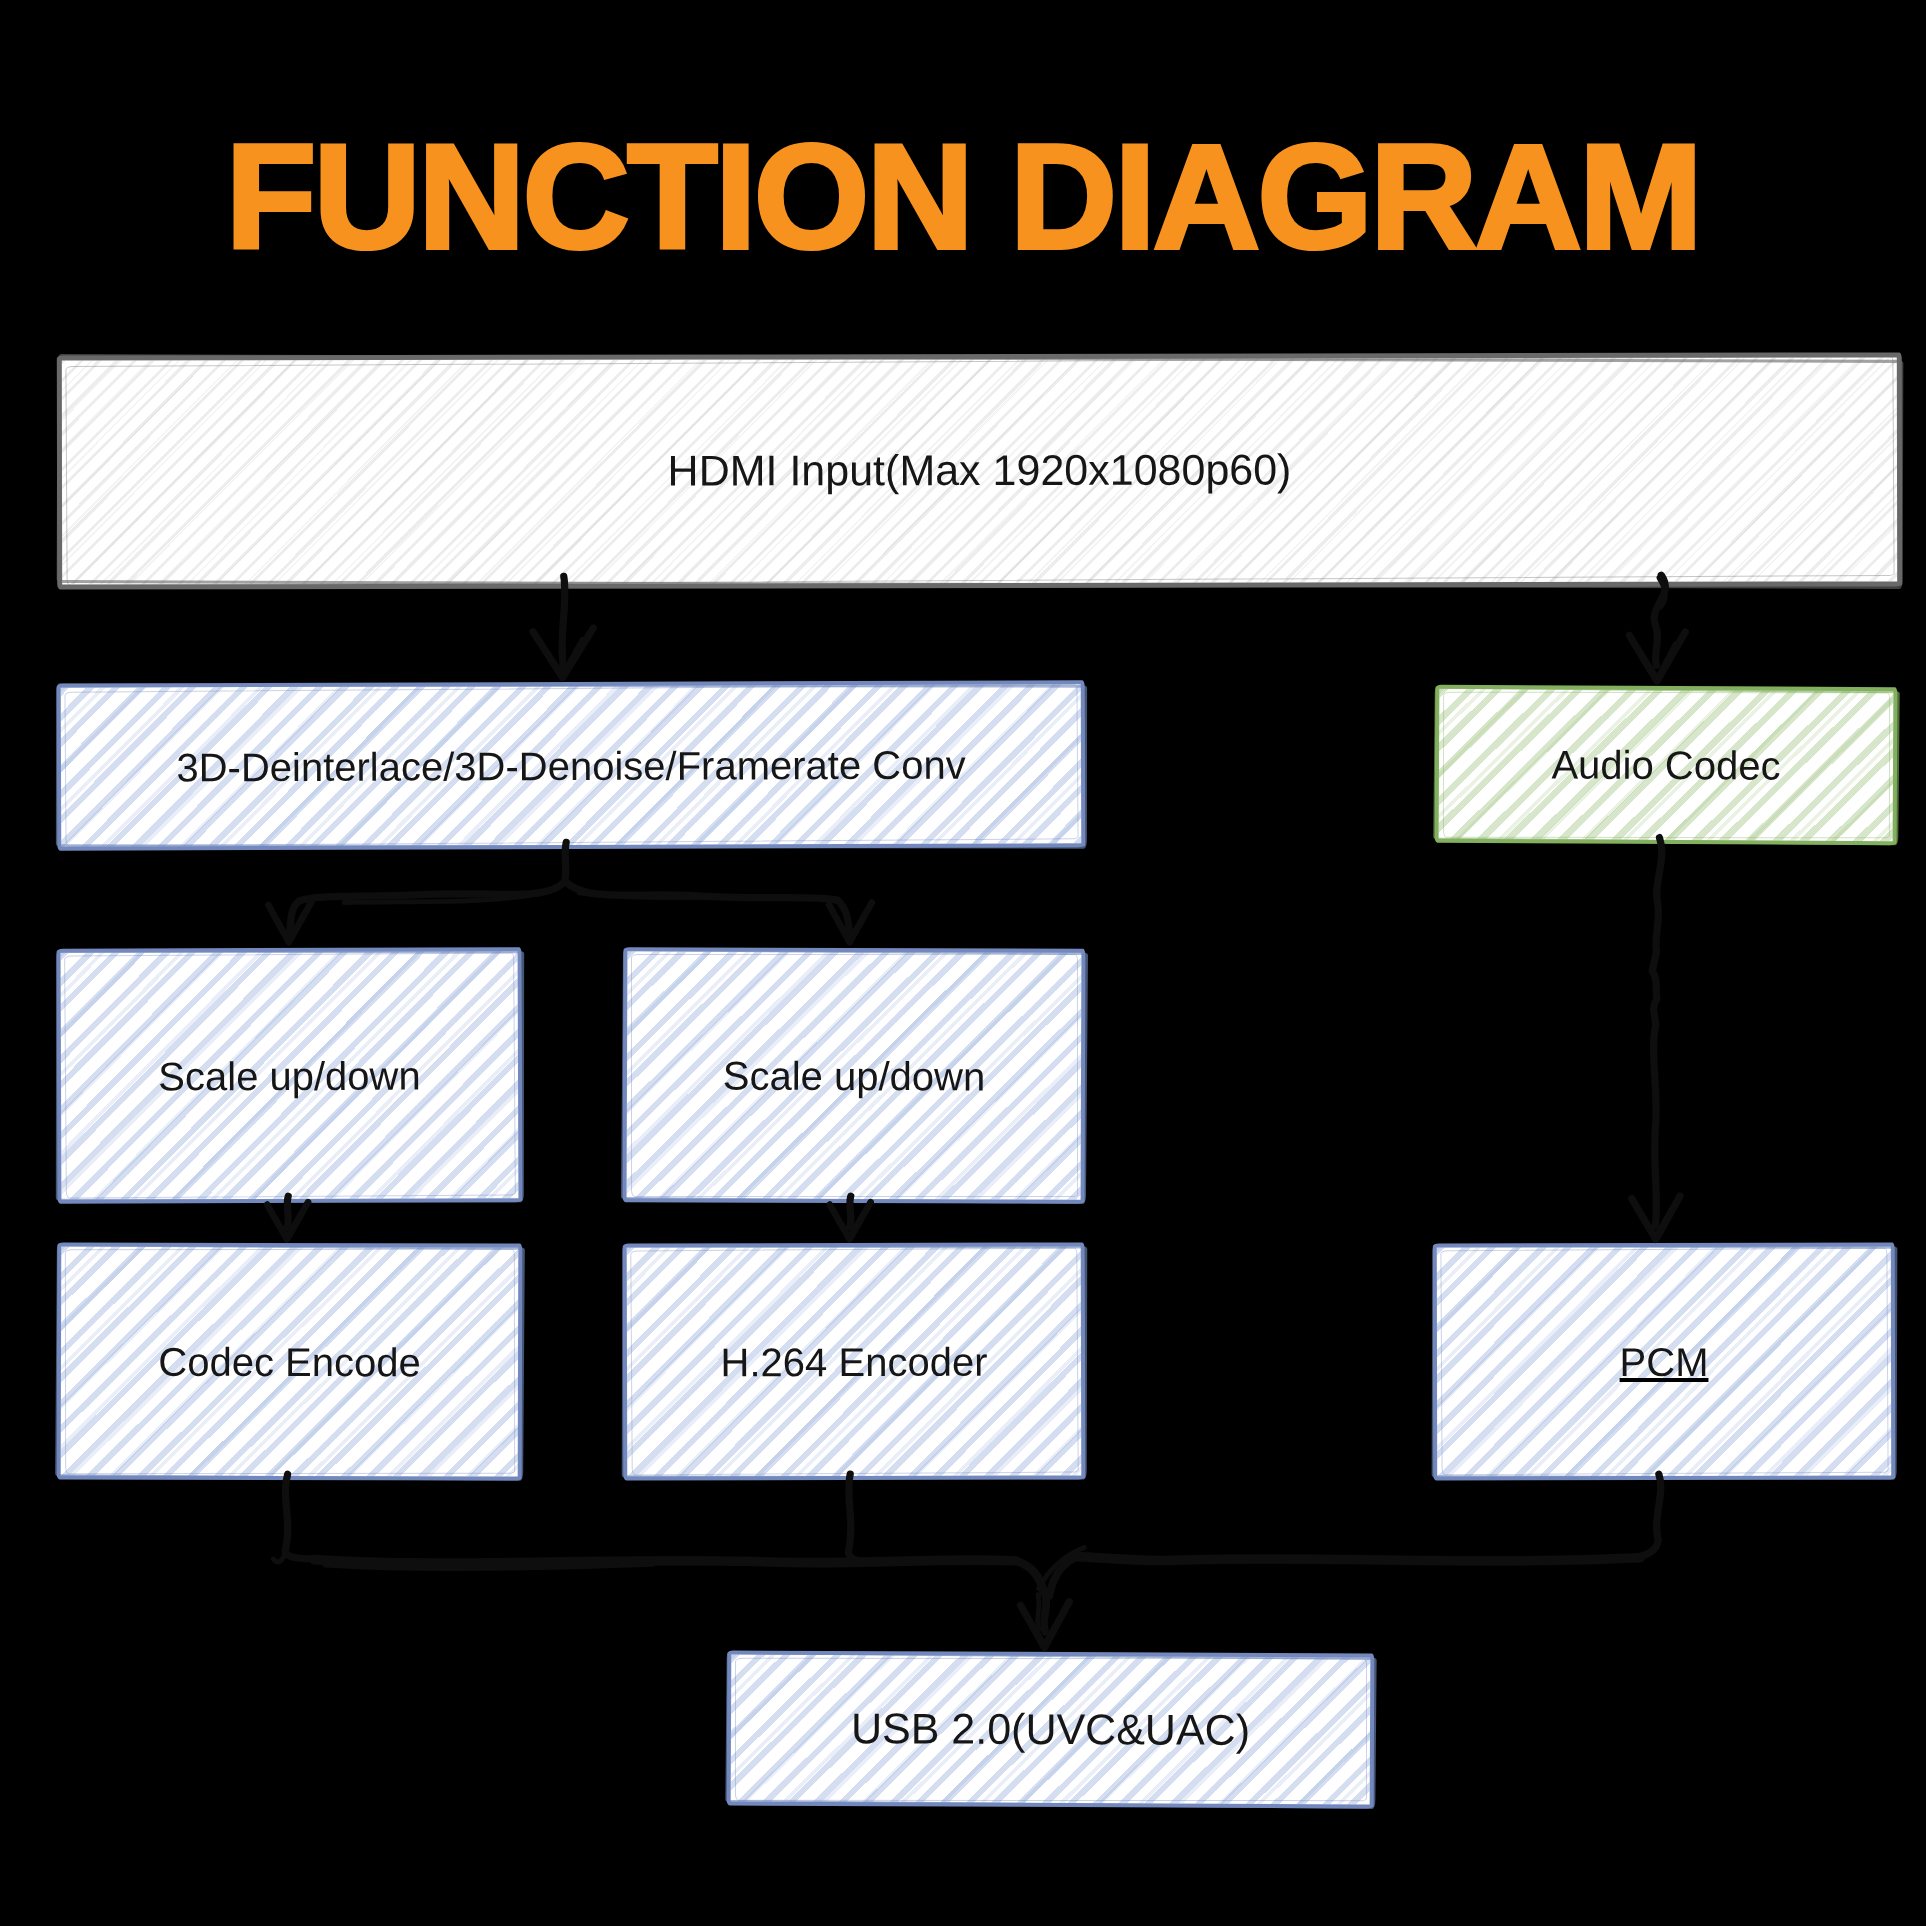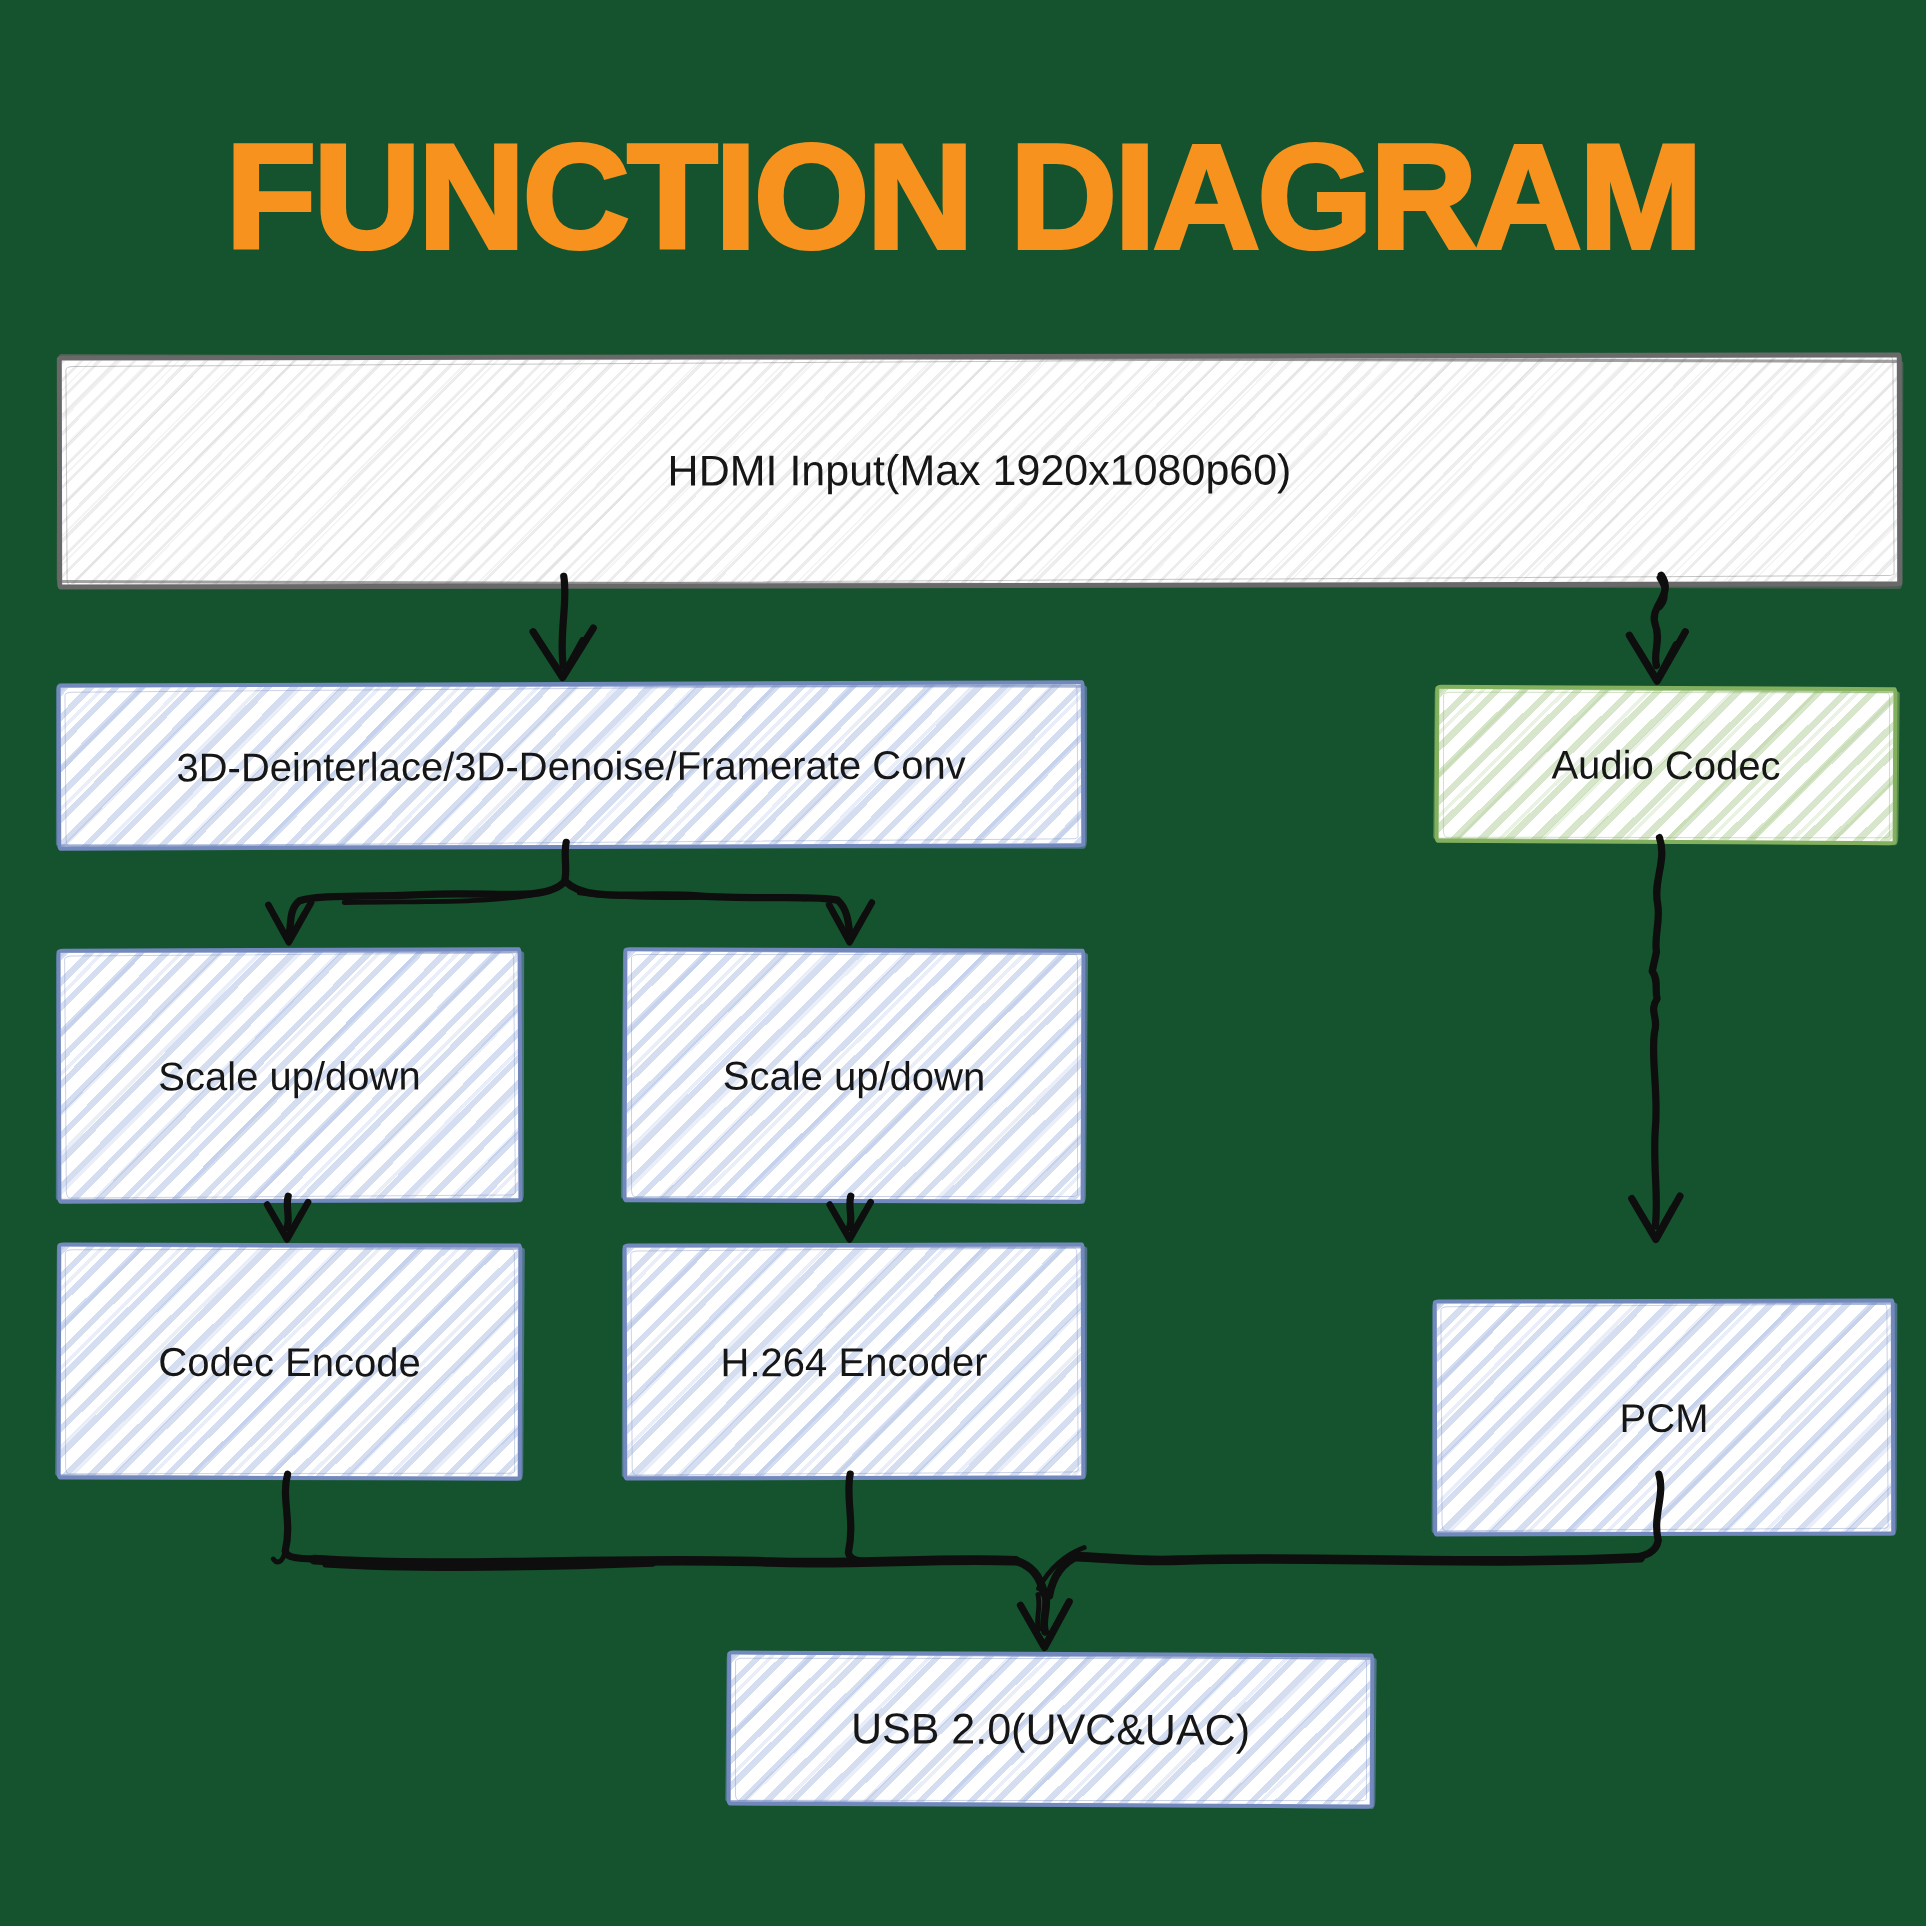--- a/index.html
+++ b/index.html
@@ -8,21 +8,21 @@
     width: 1926px;
     height: 1926px;
     background: #ffffff;
     overflow: hidden;
     font-family: "Liberation Sans", sans-serif;
   }
   #canvas {
     position: relative;
     width: 1926px;
     height: 1926px;
-    background: #14532d;
+    background: #000000;
   }
   .title {
     position: absolute;
     left: 0;
     right: 0;
     top: 123px;
     text-align: center;
     font-size: 148px;
     line-height: 1;
     font-weight: bold;
@@ -118,21 +118,21 @@
   </div>
 
   <div class="node blue" style="left:57px; top:1243px; width:457px; height:229px; transform:rotate(0.15deg);">
     <span class="label">Codec Encode</span>
   </div>
 
   <div class="node blue" style="left:623px; top:1243px; width:454px; height:229px; transform:rotate(-0.15deg);">
     <span class="label">H.264 Encoder</span>
   </div>
 
-  <div class="node blue" style="left:1433px; top:1299px; width:454px; height:229px; transform:rotate(-0.1deg);">
+  <div class="node blue" style="left:1433px; top:1243px; width:454px; height:229px; transform:rotate(-0.1deg);text-decoration:underline;">
     <span class="label">PCM</span>
   </div>
 
   <div class="node blue" style="left:727px; top:1652px; width:639px; height:147px; transform:rotate(0.25deg);">
     <span class="label label-lg">USB 2.0(UVC&amp;UAC)</span>
   </div>
 
   <svg id="edges" width="1926" height="1926" viewBox="0 0 3201 3201">
 
     <g>

